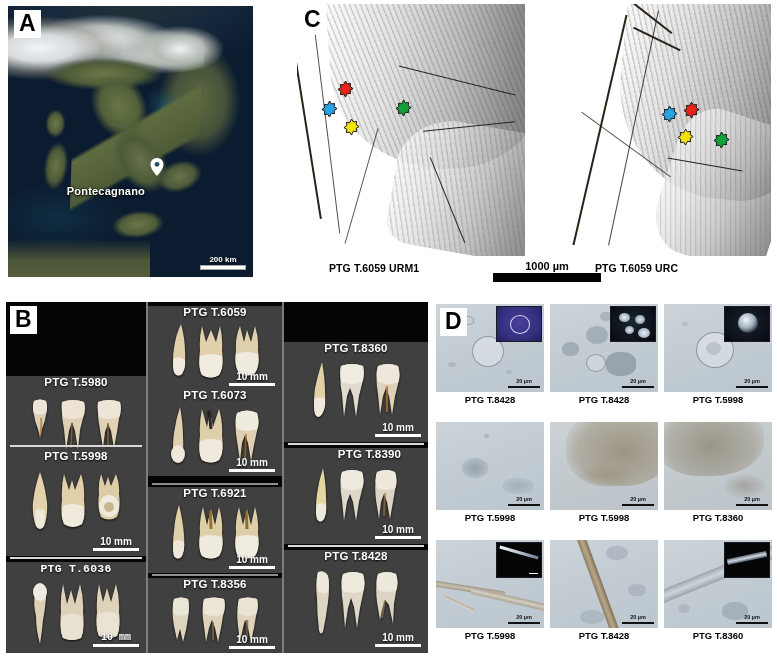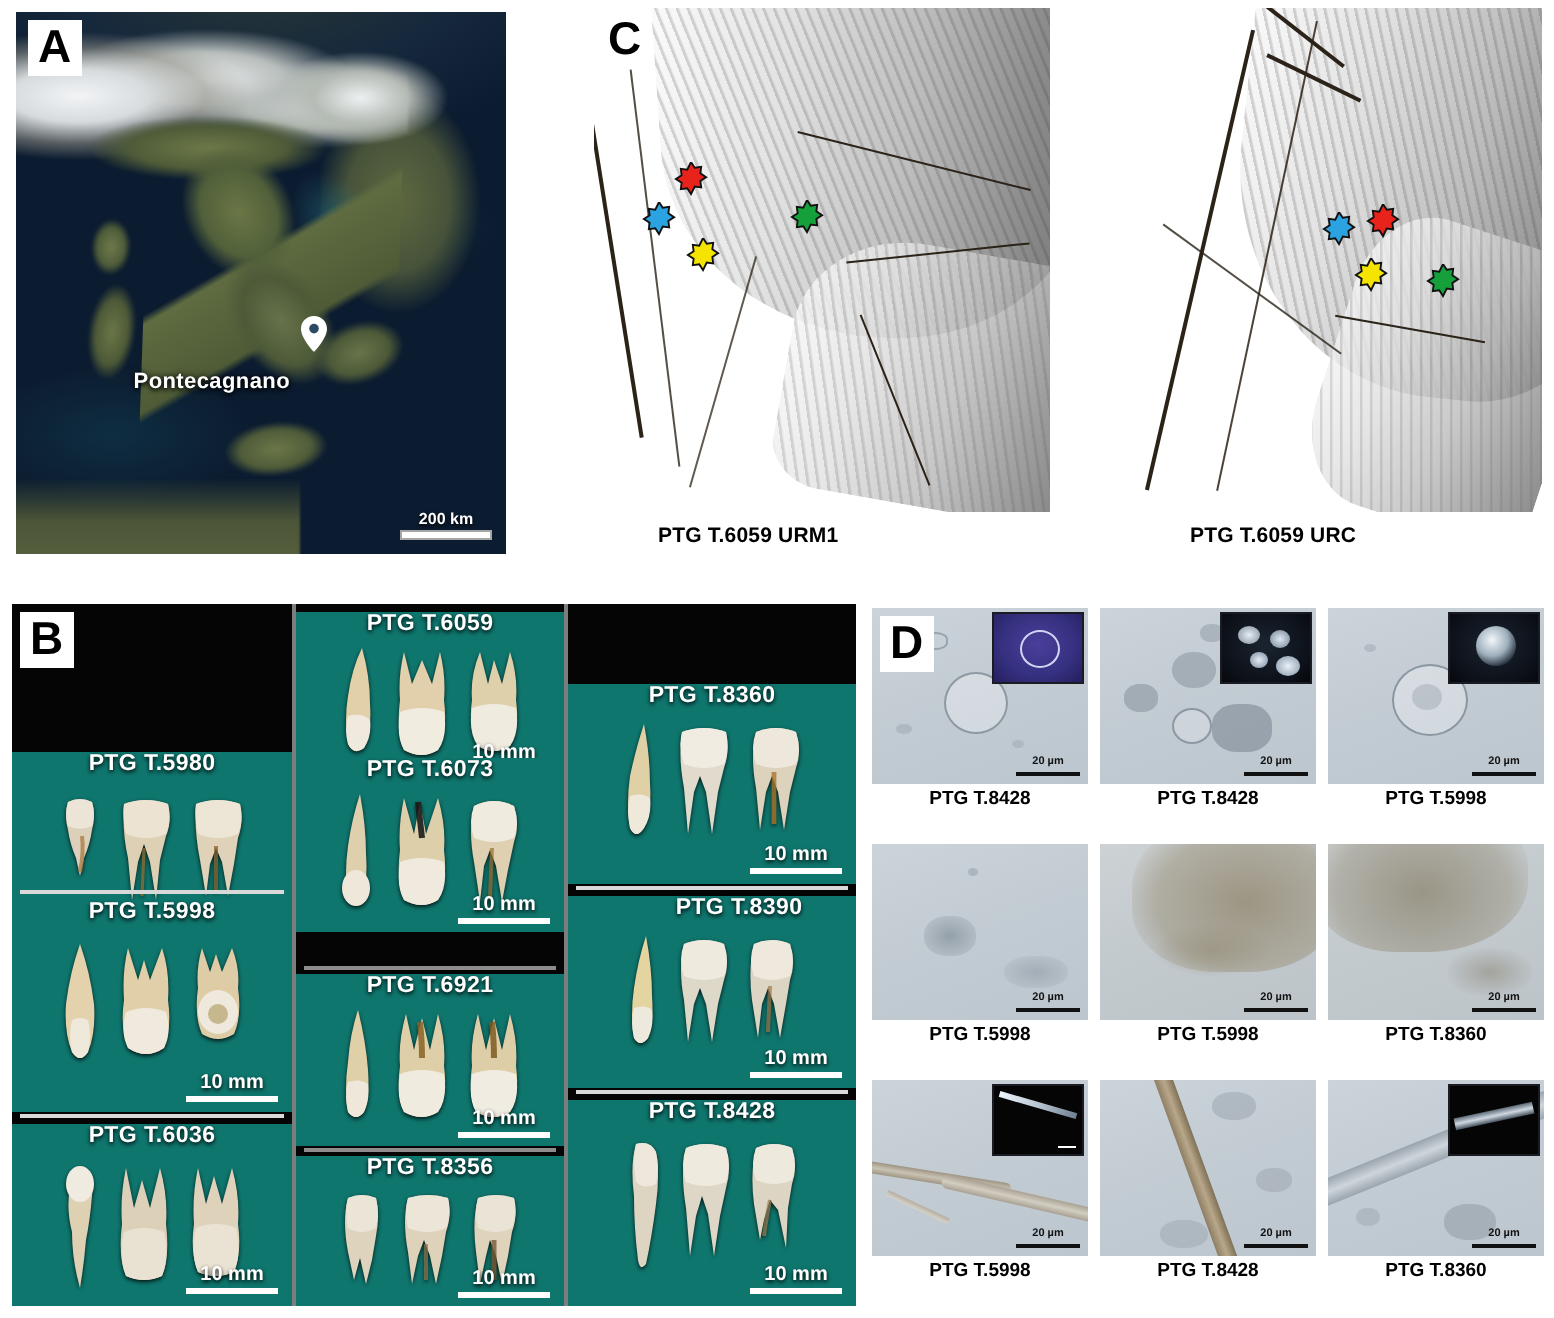--- a/index.html
+++ b/index.html
@@ -134,21 +134,21 @@
   .c-scale .lbl{font-size:11px;font-weight:bold;color:#000;line-height:1.1;}
   .c-scale .bar{margin-top:1px;height:9px;background:#000;}
 
   
   .panel-b{position:absolute;left:6px;top:302px;width:422px;height:351px;background:#050505;}
   .b-col{position:absolute;top:0;bottom:0;}
   .b-col-1{left:0;width:140px;}
   .b-col-2{left:142px;width:134px;}
   .b-col-3{left:278px;width:144px;}
   .b-divider-v{position:absolute;top:0;bottom:0;width:2px;background:#7d7d7d;}
-  .b-cell{position:absolute;left:0;right:0;background:#0f766e;}
+  .b-cell{position:absolute;left:0;right:0;background:#404040;}
   .b-cell .b-title{
     position:absolute;left:0;right:0;text-align:center;color:#fff;font-weight:bold;
     font-size:11.5px;letter-spacing:.2px;text-shadow:0 1px 2px #000;
   }
   .b-hr{position:absolute;left:4px;right:4px;height:2px;background:#d9d9d9;}
   .teeth-row{position:absolute;left:0;right:0;display:flex;align-items:flex-start;justify-content:center;gap:7px;}
   .tooth{position:relative;filter:drop-shadow(0 1px 1px rgba(0,0,0,.8));}
   .b-scale{position:absolute;right:7px;text-align:center;width:46px;}
   .b-scale .lbl{color:#fff;font-size:10px;font-weight:bold;line-height:1;text-shadow:0 1px 2px #000;}
   .b-scale .bar{margin-top:1px;height:3px;background:#fff;}
@@ -274,20 +274,24 @@
       <div class="star" style="left:166px;top:128px;">
         <svg width="17" height="17" viewBox="0 0 20 20">
             <path d="M10 0l2.2 3.4L16 2.9l-.5 3.8 3.4 2.2-3.4 2.2.5 3.8-3.8-.5L10 18.9 7.8 15.5l-3.8.5.5-3.8L1.1 10l3.4-2.2-.5-3.8 3.8.5z" fill="#16a03c" stroke="#111" stroke-width="1.1"></path>
           </svg>
       </div>
     </div>
 
     <div class="sec-caption" style="left:32px;top:258px;">PTG T.6059 URM1</div>
     <div class="sec-caption" style="left:298px;top:258px;">PTG T.6059 URC</div>
 
+    <div class="c-scale">
+      <div class="lbl">1000 µm</div>
+      <div class="bar"></div>
+    </div>
 
     <div class="panel-letter" style="left:2px;top:2px;">C</div>
   </div>
 
   <div class="panel-b">
     <div class="b-divider-v" style="left:140px;"></div>
     <div class="b-divider-v" style="left:276px;"></div>
 
     <div class="b-col b-col-1">
 
@@ -346,21 +350,21 @@
               </svg>
           </div>
         </div>
         <div class="b-scale" style="bottom:5px;">
           <div class="lbl">10 mm</div>
           <div class="bar"></div>
         </div>
       </div>
       <div class="b-hr" style="top:255px;"></div>
 
-      <div class="b-cell" style="top:260px;height:91px;">
+      <div class="b-cell" style="top:260px;height:91px;font-family:Liberation Mono, monospace;">
         <div class="b-title" style="top:0;">PTG T.6036</div>
         <div class="teeth-row" style="top:20px;height:62px;">
           <div class="tooth">
             <svg width="20" height="62" viewBox="0 0 20 62">
                 <path d="M10 62 Q6 48 6 34 Q3 22 5 12 Q7 2 12 3 Q17 6 16 16 Q15 28 13 38 Q12 50 10 62Z" fill="#ded0b2"></path>
                 <ellipse cx="10" cy="10" rx="7" ry="9" fill="#f0ebe0"></ellipse>
               </svg>
           </div>
           <div class="tooth">
             <svg width="30" height="60" viewBox="0 0 30 60">
@@ -406,21 +410,21 @@
               </svg>
           </div>
         </div>
         <div class="b-scale" style="bottom:4px;">
           <div class="lbl">10 mm</div>
           <div class="bar"></div>
         </div>
       </div>
       <div class="b-hr" style="top:89px;background:#8d8d8d;"></div>
 
-      <div class="b-cell" style="top:77px;height:87px;">
+      <div class="b-cell" style="top:87px;height:87px;">
         <div class="b-title" style="top:0;">PTG T.6073</div>
         <div class="teeth-row" style="top:18px;height:60px;">
           <div class="tooth">
             <svg width="20" height="58" viewBox="0 0 20 58">
                 <path d="M11 0 Q14 16 14 30 Q15 44 12 52 Q8 58 5 52 Q3 40 5 26 Q7 12 11 0Z" fill="#ded0ad"></path>
                 <ellipse cx="9" cy="47" rx="7" ry="9" fill="#efe8da"></ellipse>
               </svg>
           </div>
           <div class="tooth">
             <svg width="30" height="58" viewBox="0 0 30 58">

